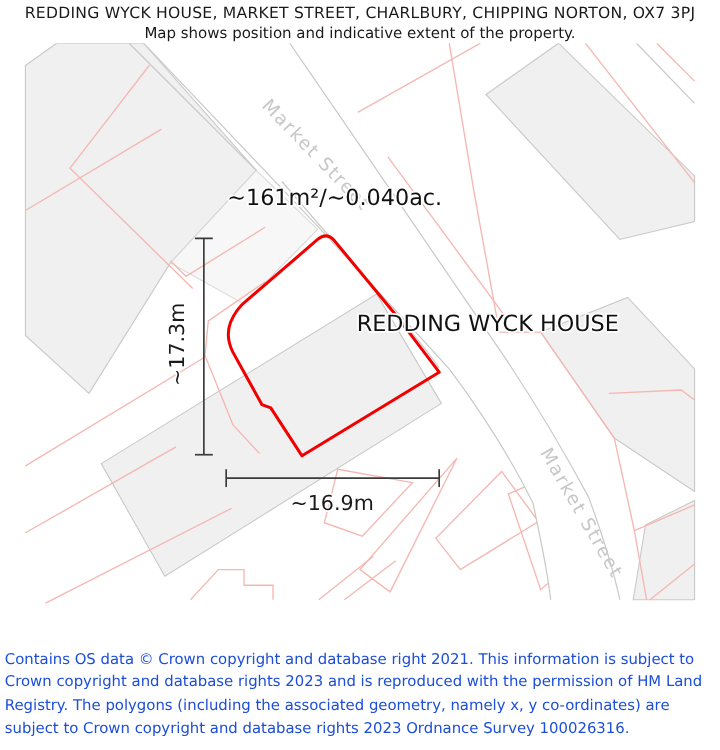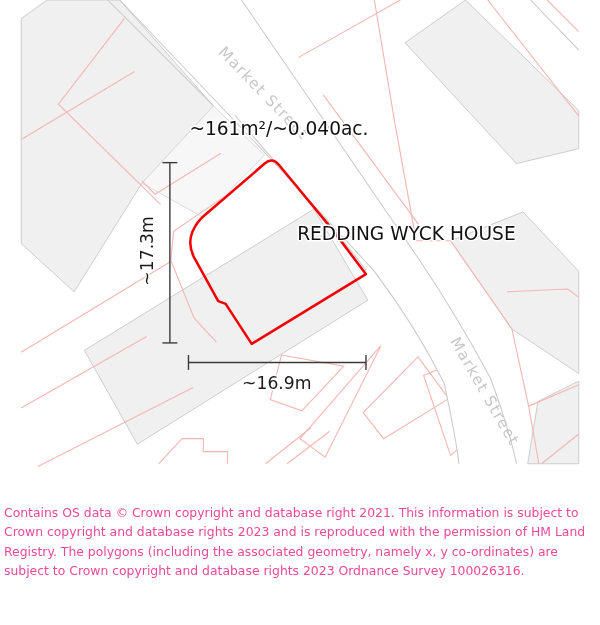--- a/index.html
+++ b/index.html
@@ -3,36 +3,40 @@
 <meta charset="utf-8">
 <style>
   html,body{margin:0;padding:0;background:#ffffff;}
   body{width:600px;height:625px;overflow:hidden;font-family:"DejaVu Sans","Liberation Sans",sans-serif;}
   .page{width:600px;height:625px;background:#ffffff;position:relative;}
   .hdr{width:600px;padding-top:3px;text-align:center;}
   .hdr .line1{font-size:13px;color:#1a1a1a;letter-spacing:.2px;line-height:17px;white-space:nowrap;}
   .hdr .line2{font-size:12.5px;color:#1a1a1a;line-height:16px;}
   .mapwrap{width:600px;height:500px;position:relative;background:#ffffff;}
   svg{display:block;}
-  .ftr{width:592px;padding:3px 4px 0 4px;font-size:12.4px;line-height:19.4px;color:#ec4899;text-align:left;}
+  .ftr{width:592px;padding:3px 4px 0 4px;font-size:12.4px;line-height:19.4px;color:#1d4ed8;text-align:left;}
   text{font-family:"DejaVu Sans","Liberation Sans",sans-serif;}
   .street-label{fill:#c7c7c7;font-size:16.5px;letter-spacing:1.5px;}
   .big-label{fill:#111111;font-size:20px;paint-order:stroke;stroke:#ffffff;stroke-width:3px;stroke-linejoin:round;}
   .dim-label{fill:#1a1a1a;font-size:18.5px;paint-order:stroke;stroke:#ffffff;stroke-width:3px;stroke-linejoin:round;}
   .bld{fill:#f0f0f0;stroke:#c9c9c9;stroke-width:1;}
   .bld-pale{fill:#f7f7f7;stroke:#d9d9d9;stroke-width:1;}
   .pk{fill:none;stroke:#f4b7b2;stroke-width:1.2;}
   .gy{fill:none;stroke:#c9c9c9;stroke-width:1.1;}
   .dim{stroke:#3a3a3a;stroke-width:1.5;}
 </style>
 </head>
 <body>
 
 <div class="page">
 
+  <div class="hdr">
+    <div class="line1">REDDING WYCK HOUSE, MARKET STREET, CHARLBURY, CHIPPING NORTON, OX7 3PJ</div>
+    <div class="line2">Map shows position and indicative extent of the property.</div>
+  </div>
 
   <div class="mapwrap">
     <svg width="600" height="500" viewBox="0 38 600 538">
 
       <rect x="0" y="38" width="600" height="500" fill="#ffffff"></rect>
 
       <path class="bld" d="M0,58 L28,38 L106,38 L207,152 L130,235 L57,352 L0,300 Z"></path>
       <path class="bld-pale" d="M207,152 L262,205 L196,272 L130,235 Z"></path>
       <path class="bld" d="M68,415 L315,263 L373,361 L125,516 Z"></path>
       <path class="bld" d="M413,84 L478,38 L600,157 L600,198 L533,214 Z"></path>

